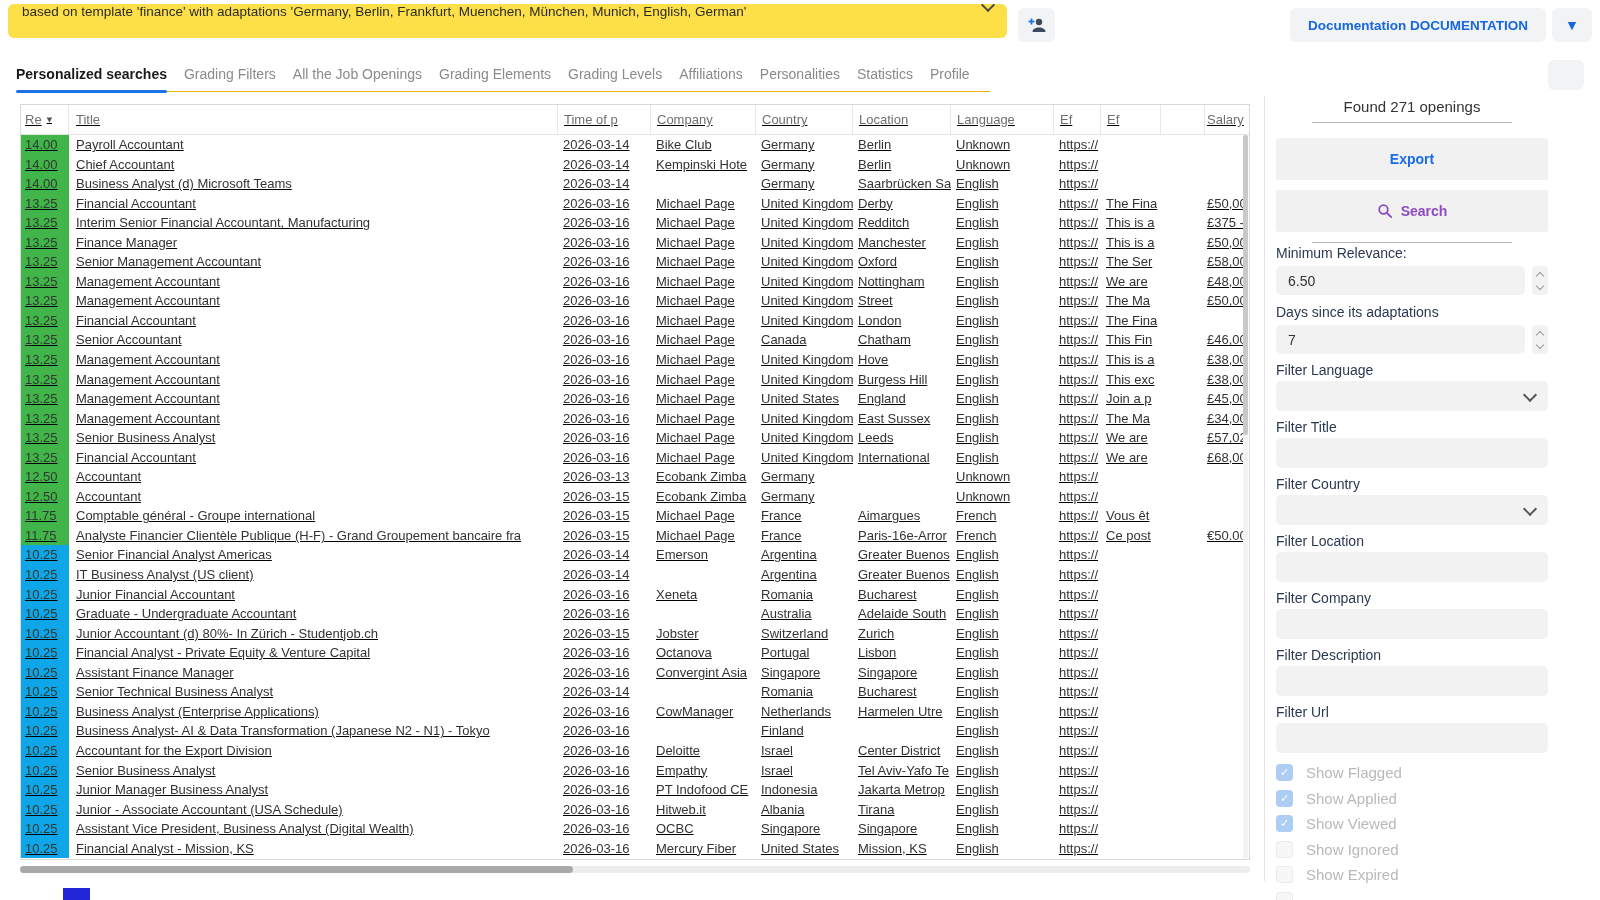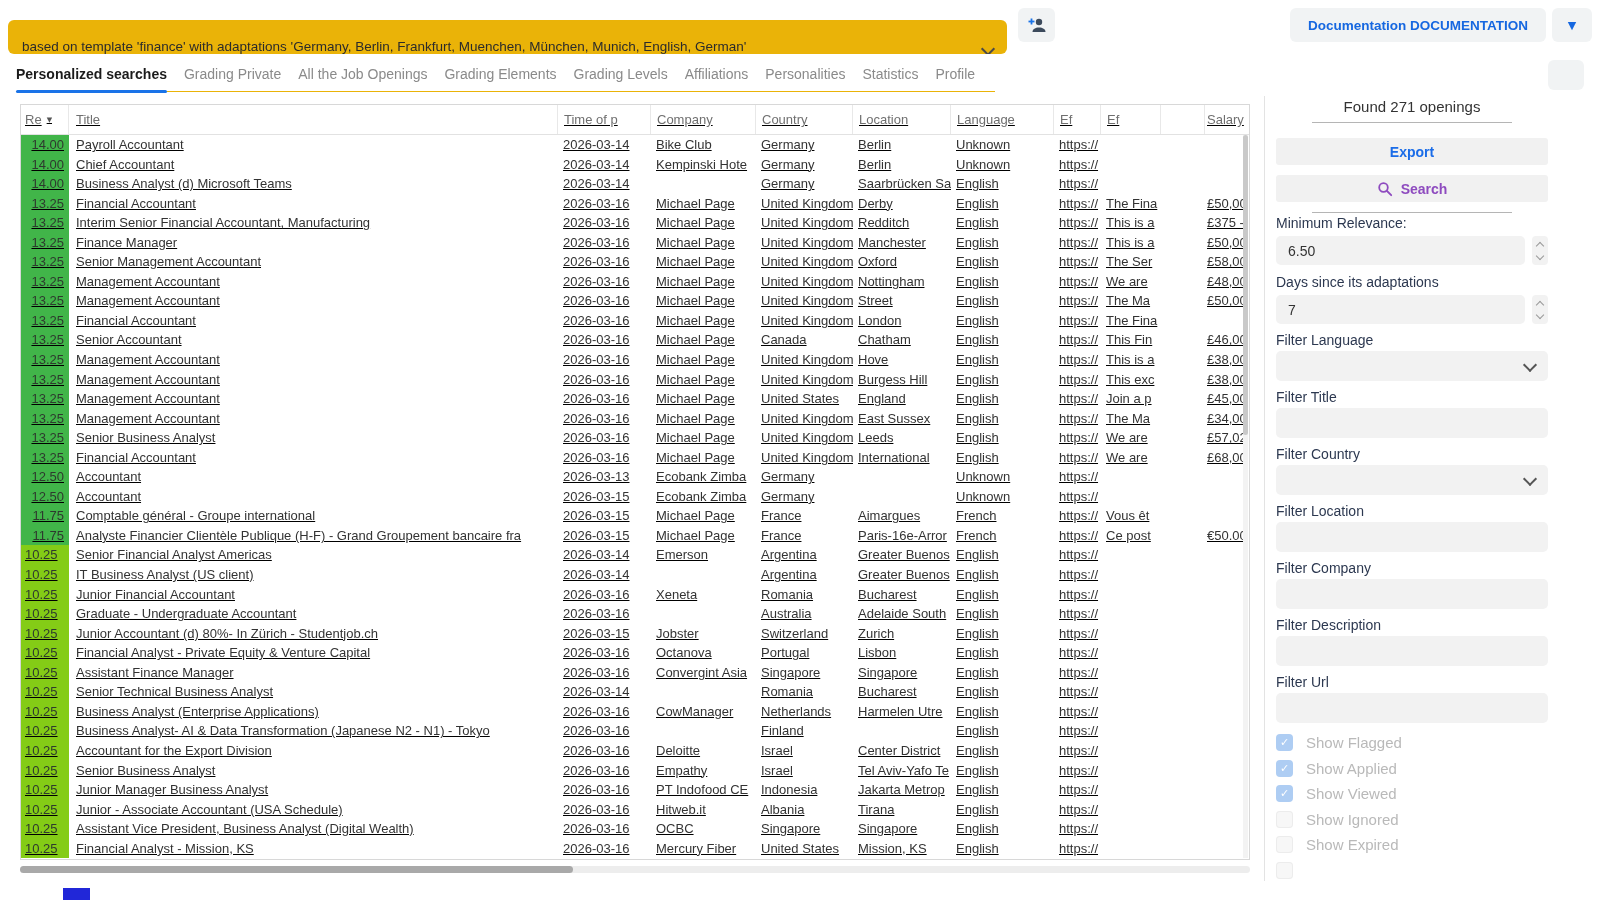--- a/index.html
+++ b/index.html
@@ -1,18 +1,18 @@
 <!DOCTYPE html>
 <html><head>
 <meta charset="utf-8">
 <style>
   html,body{margin:0;padding:0;}
   body{width:1600px;height:900px;background:#fff;font-family:"Liberation Sans",sans-serif;overflow:hidden;position:relative;}
   
-  .tpl-select{position:absolute;left:8px;top:20px;width:999px;height:34px;background:#eab308;border-radius:6px;display:flex;align-items:flex-end;padding:0 14px;box-sizing:border-box;font-size:13.5px;color:#2b2b2b;cursor:pointer;white-space:nowrap;overflow:hidden;}
+  .tpl-select{position:absolute;left:8px;top:4px;width:999px;height:34px;background:#fde047;border-radius:6px;display:flex;align-items:flex-start;padding:0 14px;box-sizing:border-box;font-size:13.5px;color:#2b2b2b;cursor:pointer;white-space:nowrap;overflow:hidden;}
   .chev{width:8px;height:8px;border-right:2px solid #4a4a4a;border-bottom:2px solid #4a4a4a;transform:rotate(45deg);flex:none;}
   .tpl-select .chev{margin-left:auto;margin-top:-4px;}
   .add-btn{position:absolute;left:1018px;top:8px;width:37px;height:34px;background:#f1f3f4;border:none;border-radius:6px;display:flex;align-items:center;justify-content:center;cursor:pointer;padding:0;}
   .doc-btn{position:absolute;right:54px;top:8px;height:34px;padding:0 18px;background:#f1f3f4;border:none;border-radius:6px;color:#1667e0;font-weight:bold;font-size:13.5px;cursor:pointer;font-family:"Liberation Sans",sans-serif;margin-left:35px;}
   .doc-caret{position:absolute;right:8px;top:8px;width:40px;height:34px;background:#f1f3f4;border:none;border-radius:6px;display:flex;align-items:center;justify-content:center;cursor:pointer;}
   .tri{font-family:"DejaVu Sans",sans-serif;font-size:11px;color:#1667e0;}
   
   .tab-list{position:absolute;left:16px;top:60px;display:flex;gap:17px;height:31px;border-bottom:1px solid #eab308;padding-right:20px;}
   .tab{font-size:14px;color:#8a8a8a;line-height:29px;position:relative;cursor:pointer;white-space:nowrap;}
   .tab.active{color:#1b1b1b;font-weight:bold;}
@@ -21,22 +21,22 @@
   .kdot{width:3px;height:3px;border-radius:50%;background:#56606e;margin:2.5px auto;}
   
   .table-card{position:absolute;left:20px;top:104px;width:1230px;height:756px;border:1px solid #d8d8d8;box-sizing:border-box;overflow:hidden;background:#fff;text-decoration:underline;}
   .thead{display:flex;height:29px;border-bottom:1px solid #e2e2e2;}
   .hcell{height:100%;box-sizing:border-box;border-right:1px solid #e8e8e8;display:flex;align-items:center;padding:0 6px;font-size:13px;color:#6f6f6f;overflow:hidden;white-space:nowrap;flex:none;cursor:pointer;}
   .hcell:last-child{border-right:none;}
   .sort{font-family:"DejaVu Sans",sans-serif;font-size:7px;color:#555;margin-left:5px;}
   .trow{display:flex;height:19.55px;cursor:pointer;}
   .cell{height:100%;box-sizing:border-box;padding:0 5px;font-size:13px;color:#333;line-height:19.55px;overflow:hidden;white-space:nowrap;flex:none;}
   .c-rel{width:48px;padding-left:4px;}
-  .rel-high{background:#41b549;color:#2e3a2e;text-align:right;}
-  .rel-mid{background:#84cc16;color:#2e3a2e;}
+  .rel-high{background:#41b549;color:#2e3a2e;}
+  .rel-mid{background:#0ea5e9;color:#2e3a2e;}
   .c-title{width:489px;padding-left:7px;}
   .c-time{width:93px;}
   .c-company{width:105px;}
   .c-country{width:97px;}
   .c-location{width:98px;}
   .c-language{width:103px;}
   .c-url{width:47px;}
   .c-desc{width:60px;}
   .c-gap{width:44px;}
   .c-salary{width:46px;padding:0 2px;}
@@ -45,21 +45,21 @@
   .vthumb{width:100%;height:300px;background:#c9c9c9;border-radius:3px;}
   .hscroll{position:absolute;left:20px;top:866px;width:1230px;height:7px;background:#ededed;border-radius:4px;}
   .hthumb{width:553px;height:100%;background:#a9a9a9;border-radius:4px;}
   .blue-chip{position:absolute;left:63px;top:888px;width:27px;height:12px;background:#2127d8;}
   .vdivider{position:absolute;left:1264px;top:96px;width:1px;height:785px;background:#e3e3e3;}
   
   .sidebar{position:absolute;left:1276px;top:96px;width:272px;height:804px;overflow:hidden;}
   .found{text-align:center;font-size:15px;color:#333;margin-top:2px;line-height:17px;}
   .hr{height:1px;background:#b5b5b5;width:200px;margin:7px auto 0;}
   .hr2{margin-top:10px;}
-  .side-btn{display:flex;align-items:center;justify-content:center;gap:8px;width:272px;height:27px;background:#f1f1f1;border:none;border-radius:3px;font-size:14px;font-weight:bold;cursor:pointer;font-family:"Liberation Sans",sans-serif;}
+  .side-btn{display:flex;align-items:center;justify-content:center;gap:8px;width:272px;height:42px;background:#f1f1f1;border:none;border-radius:3px;font-size:14px;font-weight:bold;cursor:pointer;font-family:"Liberation Sans",sans-serif;}
   .export{color:#1a6ce8;margin-top:15px;}
   .search{color:#8e4bbf;margin-top:10px;}
   .num-label,.f-label{font-size:14px;color:#2c3850;line-height:17px;}
   .num-label{margin-top:9px;}
   .num-label.first{margin-top:2px;}
   .num-wrap{display:flex;margin-top:4px;gap:7px;}
   .num-input{width:249px;height:29px;background:#f2f2f2;border-radius:5px;box-sizing:border-box;padding:0 12px;font-size:14px;color:#333;display:flex;align-items:center;cursor:text;}
   .spin{width:16px;height:29px;background:#f2f2f2;border-radius:4px;display:flex;flex-direction:column;align-items:center;justify-content:center;gap:4px;cursor:pointer;}
   .sp-up{width:5px;height:5px;border-left:1.5px solid #999;border-top:1.5px solid #999;transform:rotate(45deg);}
   .sp-dn{width:5px;height:5px;border-right:1.5px solid #999;border-bottom:1.5px solid #999;transform:rotate(45deg);}
@@ -90,21 +90,21 @@
     <line x1="5.5" y1="3.5" x2="5.5" y2="9.5" stroke="#1a73e8" stroke-width="1.8"></line>
   </svg>
 </button>
 <button class="doc-btn">Documentation DOCUMENTATION</button>
 <button class="doc-caret">
   <span class="tri">▼</span>
 </button>
 
 <div class="tab-list">
     <div class="tab active">Personalized searches</div>
-    <div class="tab">Grading Private</div>
+    <div class="tab">Grading Filters</div>
     <div class="tab">All the Job Openings</div>
     <div class="tab">Grading Elements</div>
     <div class="tab">Grading Levels</div>
     <div class="tab">Affiliations</div>
     <div class="tab">Personalities</div>
     <div class="tab">Statistics</div>
     <div class="tab">Profile</div>
   </div>
 <button class="kebab">
   <span><span class="kdot"></span><span class="kdot"></span><span class="kdot"></span></span>

